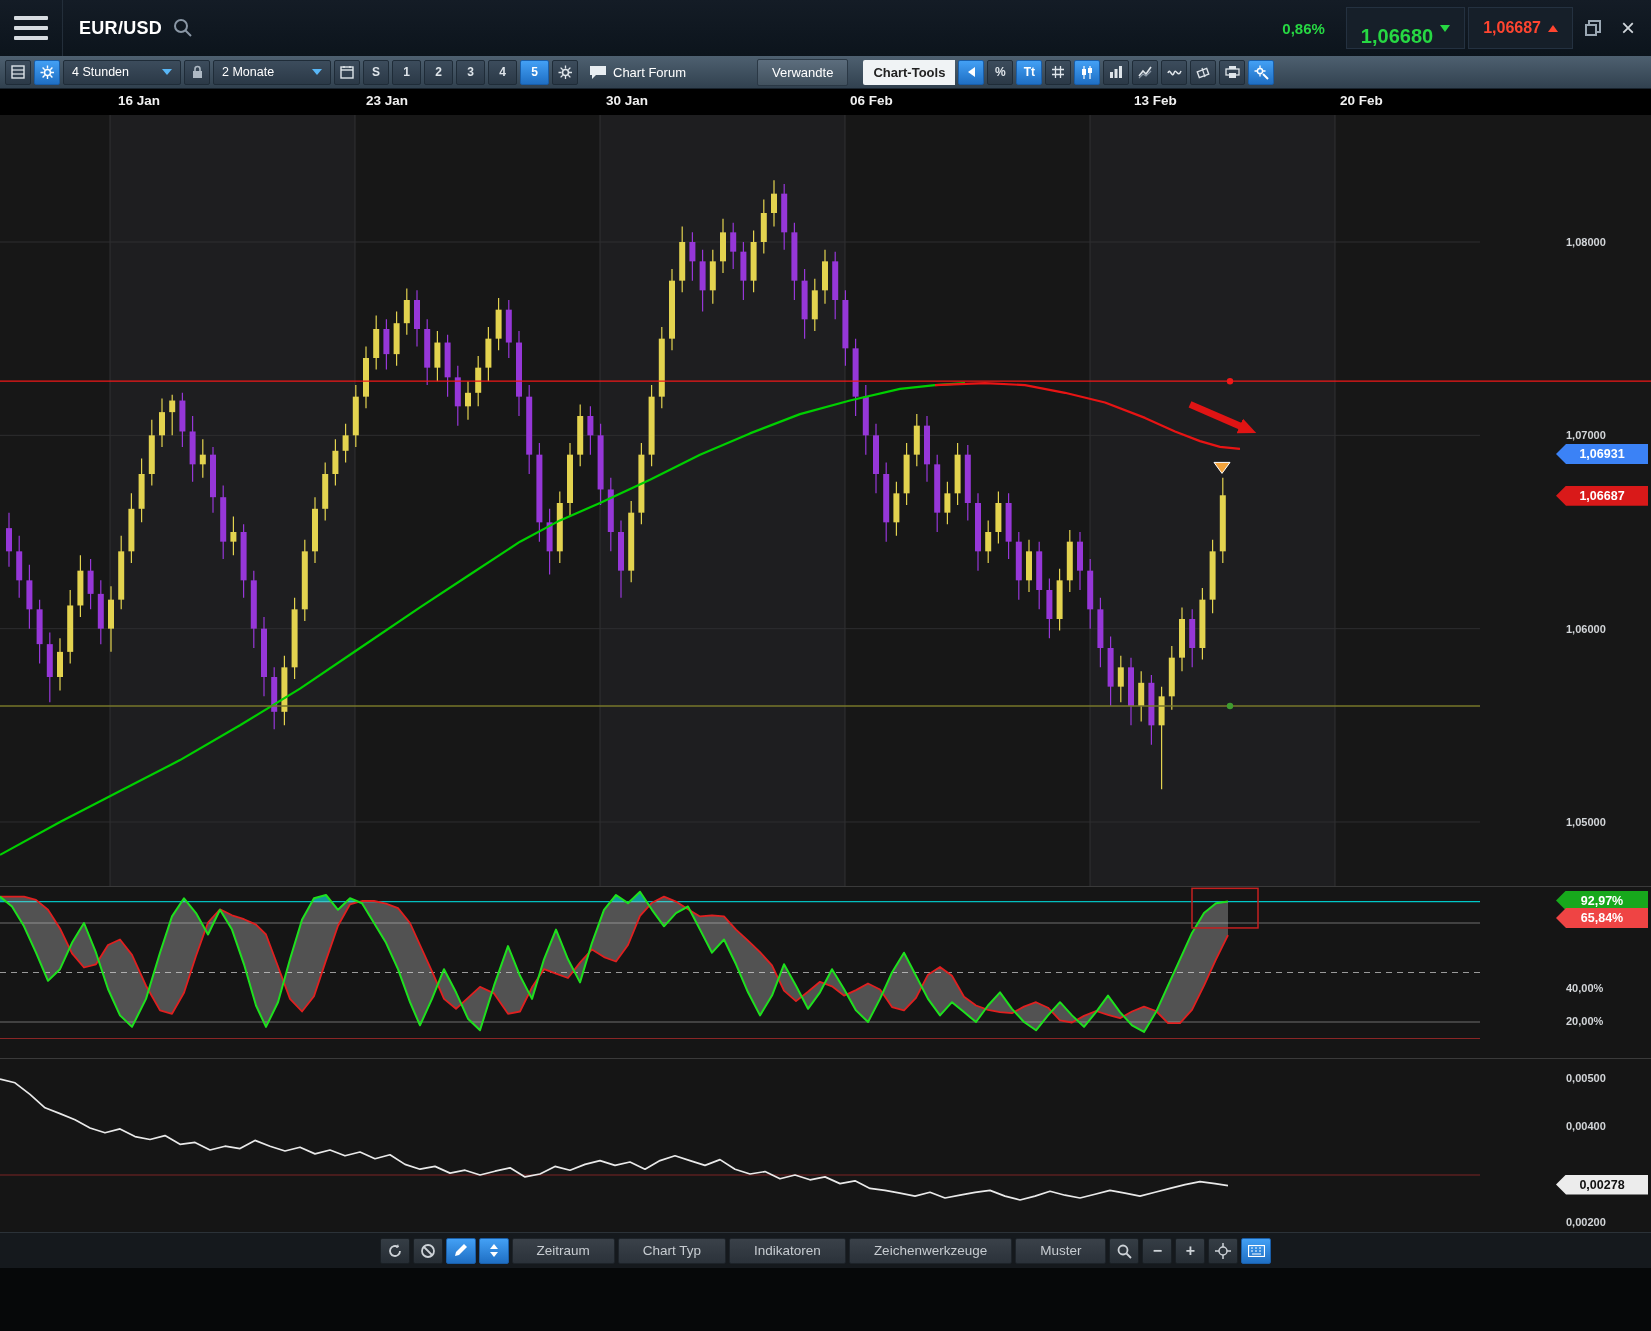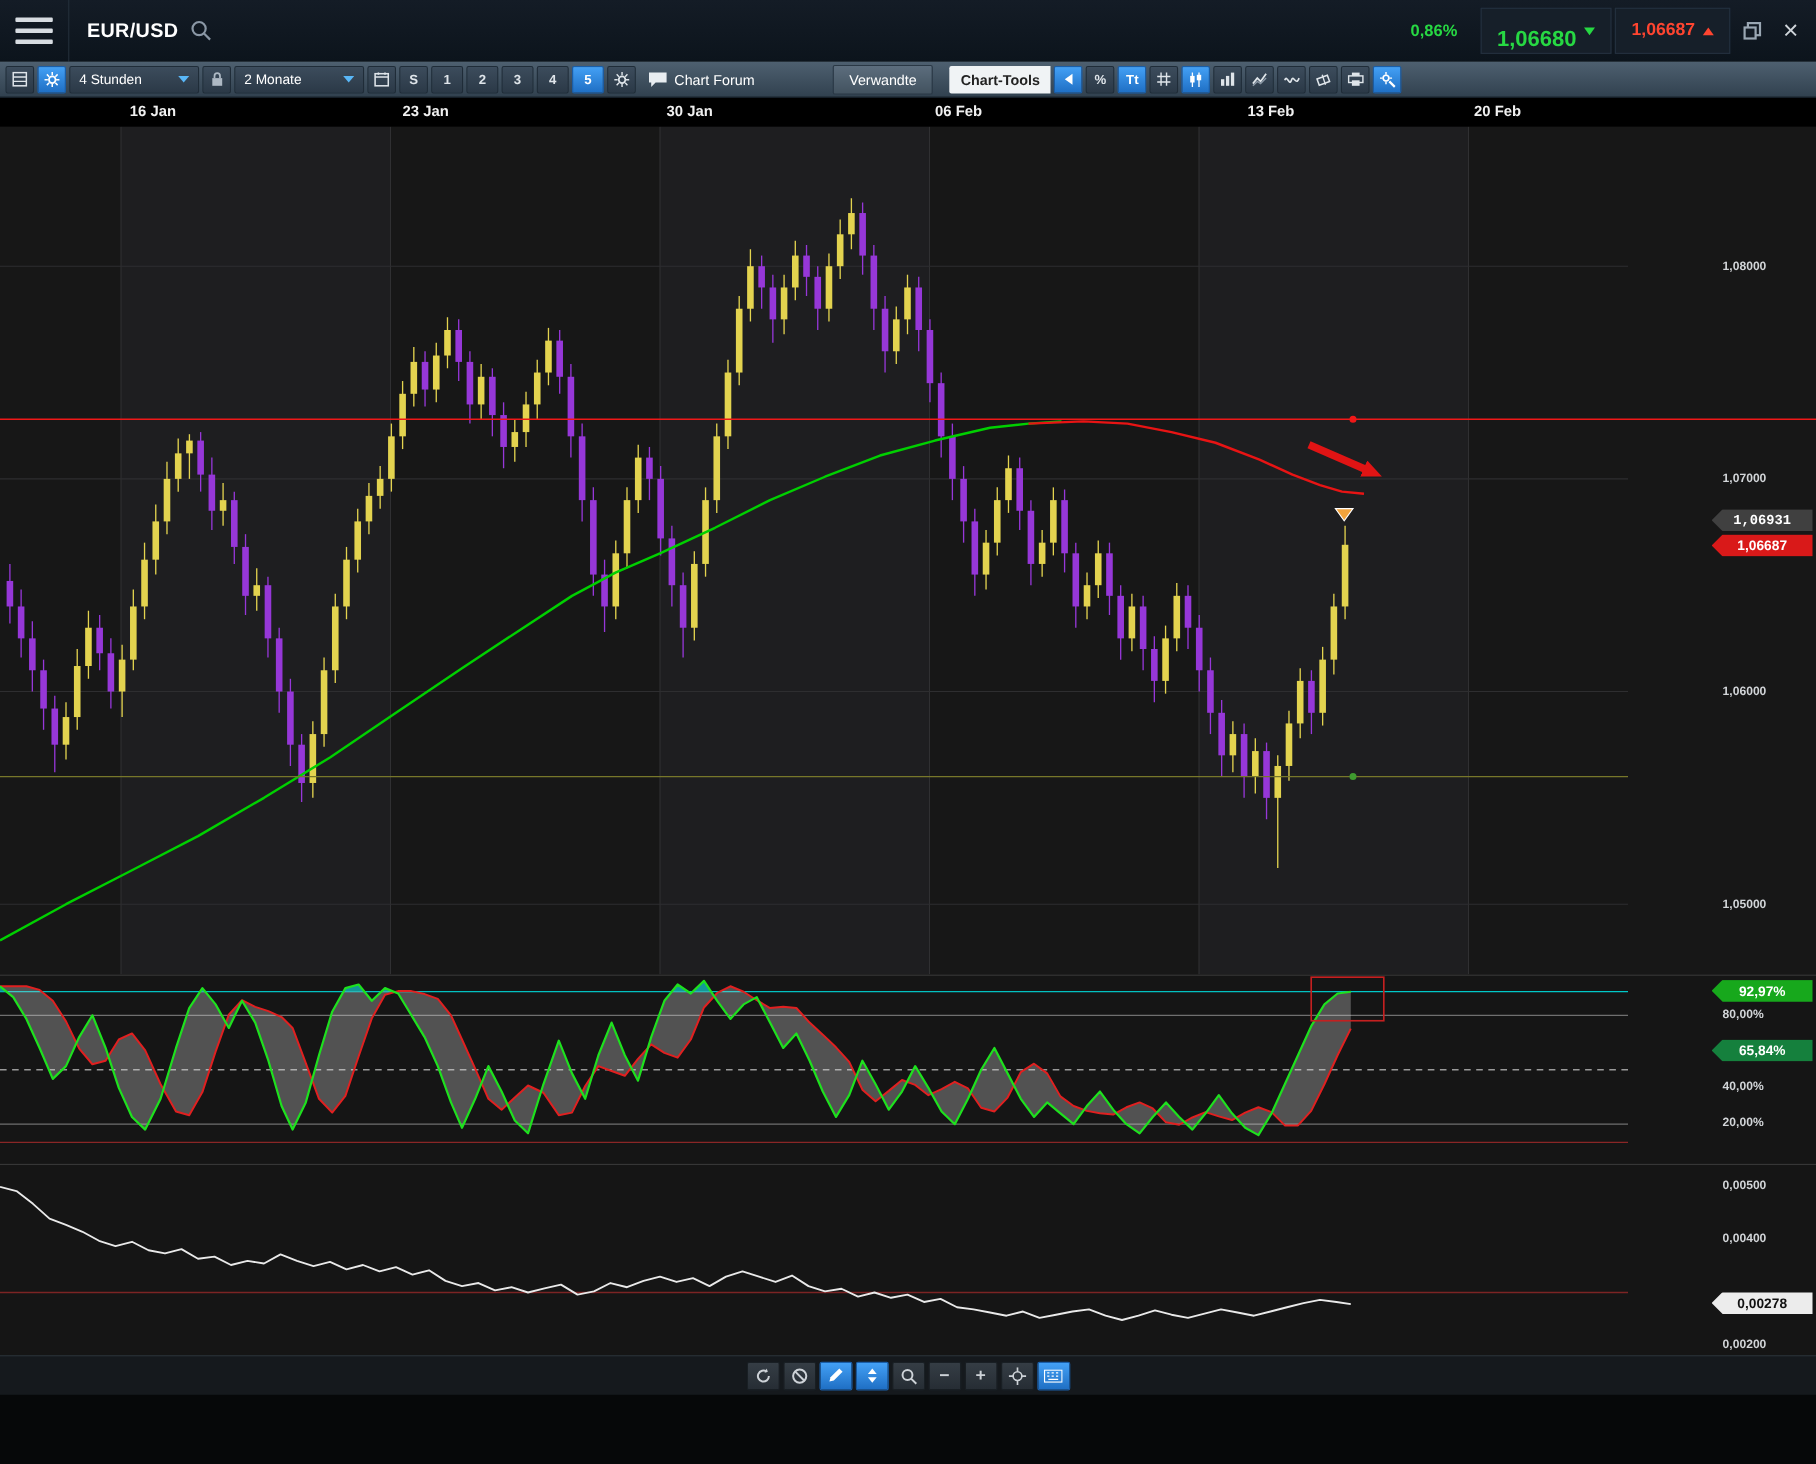--- a/index.html
+++ b/index.html
@@ -503,27 +503,27 @@
         <line x1="0" y1="116" x2="1480" y2="116" stroke="#7c2424" stroke-width="1.2"></line>
         <path d="M0 20.0 L15 23.8 L30 35.4 L45 48.8 L60 54.6 L75 60.8 L90 69.0 L105 73.8 L120 69.9 L135 77.6 L150 80.5 L165 76.6 L180 85.3 L195 83.4 L210 91.0 L225 87.2 L240 89.6 L255 81.4 L270 87.2 L285 92.0 L300 88.2 L315 94.9 L330 91.0 L345 96.8 L360 93.0 L375 99.7 L390 95.8 L405 105.4 L420 110.2 L435 107.4 L450 114.1 L465 111.2 L480 116.0 L495 112.2 L510 108.8 L525 117.9 L540 115.0 L555 107.4 L570 111.2 L585 105.4 L600 101.6 L615 106.4 L630 103.0 L645 110.2 L660 101.6 L675 96.8 L690 101.6 L705 106.4 L720 100.6 L735 110.2 L750 115.0 L765 112.6 L780 119.8 L795 116.0 L810 120.8 L825 117.9 L840 124.6 L855 121.8 L870 129.4 L885 131.4 L900 134.2 L915 137.1 L930 133.3 L945 139.0 L960 136.2 L975 133.3 L990 131.4 L1005 137.1 L1020 141.0 L1035 137.1 L1050 132.3 L1065 136.2 L1080 139.0 L1095 135.2 L1110 131.4 L1125 134.2 L1140 137.1 L1155 133.3 L1170 129.4 L1185 125.6 L1200 122.7 L1215 124.6 L1228 126.6" fill="none" stroke="#e9e9e9" stroke-width="1.7" stroke-linejoin="round"></path>
       </svg>
   </div>
 
   <div id="axis-layer">
       <div class="axlabel" style="top: 233px;">1,08000</div>
       <div class="axlabel" style="top: 426.333px;">1,07000</div>
       <div class="axlabel" style="top: 619.667px;">1,06000</div>
       <div class="axlabel" style="top: 813px;">1,05000</div>
-      <div class="ptag" style="top: 463px; background: #404040; font-family: Liberation Mono, monospace;">1,06931</div>
+      <div class="ptag" style="top: 444px; background: #3b82f6;">1,06931</div>
       <div class="ptag" style="top: 485.847px; background: rgb(217, 25, 25);">1,06687</div>
       <div class="axlabel" style="top: 913px;">80,00%</div>
       <div class="axlabel" style="top: 979px;">40,00%</div>
       <div class="axlabel" style="top: 1012px;">20,00%</div>
       <div class="ptag" style="top: 890.6px; background: rgb(23, 168, 28);">92,97%</div>
-      <div class="ptag" style="top: 945px; background: #15803d; text-align: center;">65,84%</div>
+      <div class="ptag" style="top: 908px; background: #ef4444; text-align: center;">65,84%</div>
       <div class="axlabel" style="top: 1069px;">0,00500</div>
       <div class="axlabel" style="top: 1117px;">0,00400</div>
       <div class="axlabel" style="top: 1213px;">0,00200</div>
       <div class="ptag" style="top: 1174.56px; background: rgb(236, 236, 236); color: rgb(17, 17, 17);">0,00278</div>
     </div>
 
   <div id="bottombar">
     <div class="bbtn">
       <svg class="icon" width="16" height="16" viewBox="0 0 16 16">
           <path d="M13 8a5 5 0 1 1-2-4" fill="none" stroke="#cdd2d7" stroke-width="1.8"></path>
@@ -540,20 +540,27 @@
       <svg class="icon" width="15" height="15" viewBox="0 0 15 15">
           <path d="M2 13l1-4 8-8 3 3-8 8z" fill="#fff"></path>
         </svg>
     </div>
     <div class="bbtn blue">
       <svg class="icon" width="12" height="15" viewBox="0 0 12 15">
           <path d="M6 1l4 5H2z" fill="#fff"></path>
           <path d="M6 14l-4-5h8z" fill="#fff"></path>
         </svg>
     </div>
+    <div id="bottom-buttons" style="display:flex;gap:3px">
+        <div class="btxt">Zeitraum</div>
+        <div class="btxt">Chart Typ</div>
+        <div class="btxt">Indikatoren</div>
+        <div class="btxt">Zeichenwerkzeuge</div>
+        <div class="btxt">Muster</div>
+      </div>
     <div class="bbtn">
       <svg class="icon" width="16" height="16" viewBox="0 0 16 16">
           <circle cx="7" cy="7" r="4.5" fill="none" stroke="#cdd2d7" stroke-width="1.8"></circle>
           <line x1="10.5" y1="10.5" x2="15" y2="15" stroke="#cdd2d7" stroke-width="1.8"></line>
         </svg>
     </div>
     <div class="bbtn">−</div>
     <div class="bbtn">+</div>
     <div class="bbtn">
       <svg class="icon" width="16" height="16" viewBox="0 0 16 16">

